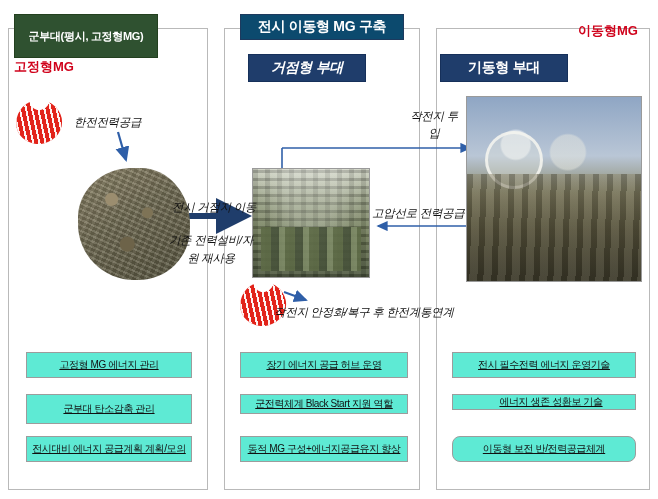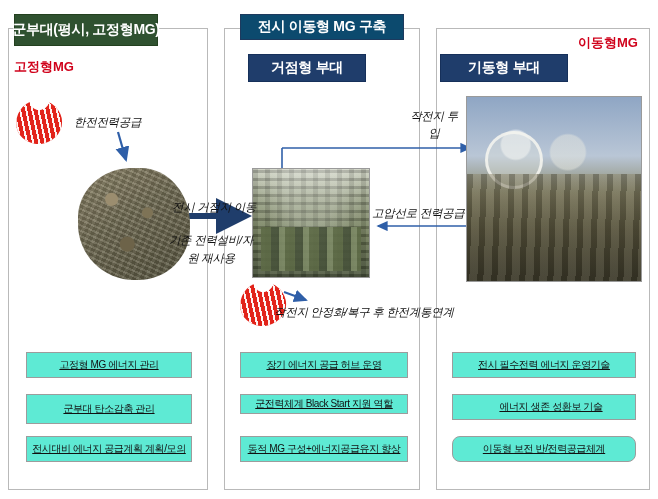--- a/index.html
+++ b/index.html
@@ -35,34 +35,34 @@
     display: flex;
     align-items: center;
     justify-content: center;
     letter-spacing: -0.3px;
     white-space: nowrap;
   }
   .hdr-dark { background: #2f5130; border: 1px solid #23401f; }
   .hdr-blue { background: #0c4a6e; border: 1px solid #1d3a5e; }
   .hdr-navy { background: #1f3d6b; border: 1px solid #16305a; }
 
-  #hdr-army    { left: 14px;  top: 14px;  width: 144px; height: 32px; font-size: 14px; }
+  #hdr-army    { left: 14px;  top: 14px;  width: 144px; height: 44px; font-size: 11px; }
   #hdr-wartime { left: 240px; top: 14px;  width: 164px; height: 26px; font-size: 14px; }
-  #hdr-base    { left: 248px; top: 54px;  width: 118px; height: 28px; font-size: 14px; }
+  #hdr-base    { left: 248px; top: 54px;  width: 118px; height: 28px; font-size: 14px; font-style: italic; }
   #hdr-mobile  { left: 440px; top: 54px;  width: 128px; height: 28px; font-size: 14px; }
 
   .redlabel {
     position: absolute;
     color: #d0021b;
     font-weight: bold;
     font-size: 13px;
     white-space: nowrap;
   }
   #lbl-fixed-mg  { left: 14px;  top: 58px; }
-  #lbl-mobile-mg { left: 578px; top: 22px; margin-top: 12px; }
+  #lbl-mobile-mg { left: 578px; top: 22px; }
 
   
   .kepco {
     position: absolute;
     width: 46px; height: 44px;
   }
   .kepco .blob {
     position: absolute;
     left: 0; top: 0;
     width: 46px; height: 44px;
@@ -195,21 +195,21 @@
 
   #box-l1 { left: 26px;  top: 352px; width: 166px; height: 26px; }
   #box-l2 { left: 26px;  top: 394px; width: 166px; height: 30px; }
   #box-l3 { left: 26px;  top: 436px; width: 166px; height: 26px; }
 
   #box-m1 { left: 240px; top: 352px; width: 168px; height: 26px; }
   #box-m2 { left: 240px; top: 394px; width: 168px; height: 20px; }
   #box-m3 { left: 240px; top: 436px; width: 168px; height: 26px; }
 
   #box-r1 { left: 452px; top: 352px; width: 184px; height: 26px; }
-  #box-r2 { left: 452px; top: 394px; width: 184px; height: 26px; padding-left: 14px; }
+  #box-r2 { left: 452px; top: 394px; width: 184px; height: 16px; padding-left: 14px; }
   #box-r3 { left: 452px; top: 436px; width: 184px; height: 26px; border-radius: 8px; }
 </style>
 </head>
 <body>
 
 <div id="canvas">
 
   <div class="panel" id="panel-left"></div>
   <div class="panel" id="panel-mid"></div>
   <div class="panel" id="panel-right"></div>

